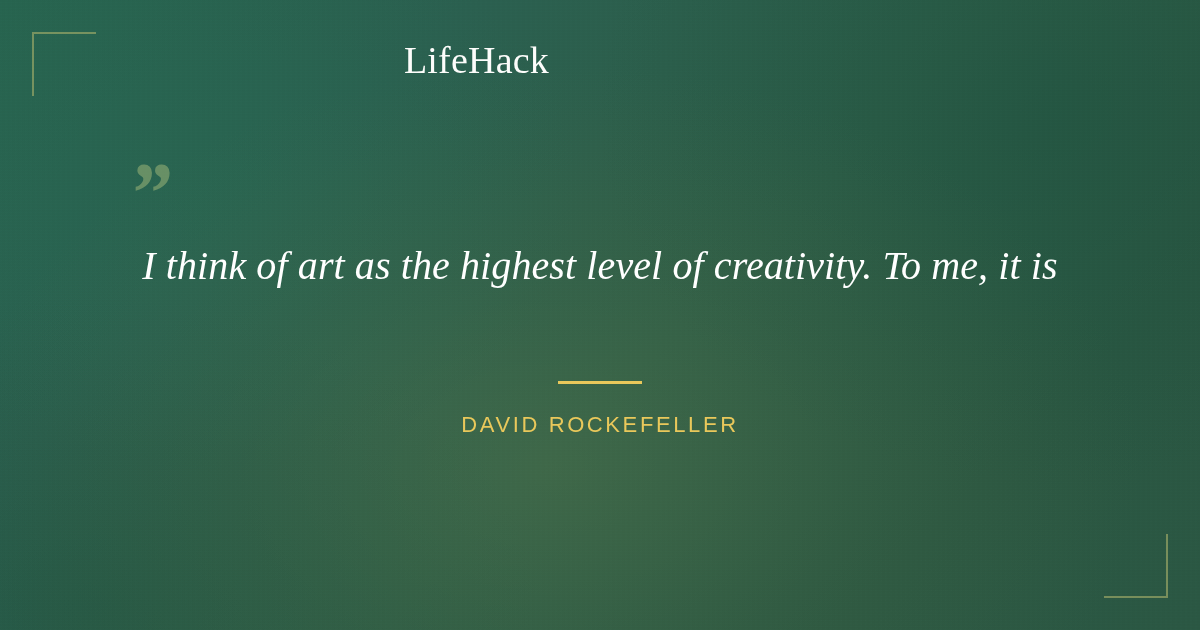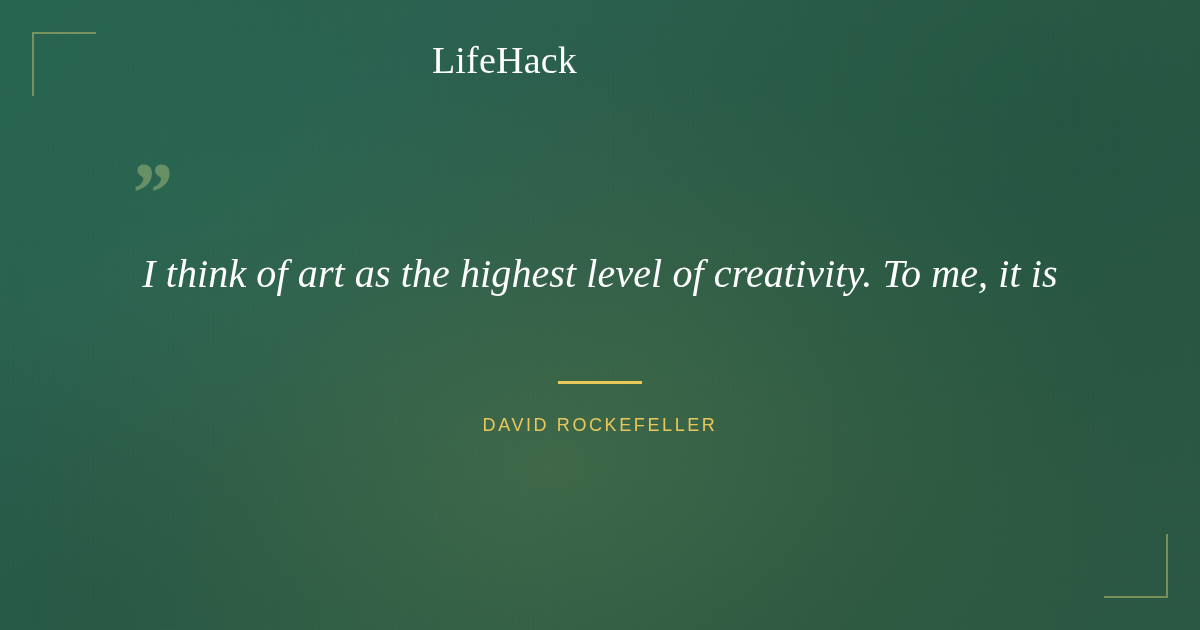--- a/index.html
+++ b/index.html
@@ -64,21 +64,20 @@
     top: 38px;
     left: 0;
     width: 953px;
     text-align: center;
     font-family: "Liberation Serif", "DejaVu Serif", serif;
     font-size: 38px;
     line-height: 44px;
     font-weight: 400;
     color: #fdfdfb;
     letter-spacing: 0.2px;
-    padding-left: 28px;
   }
 
   .quote-mark {
     position: absolute;
     top: 150px;
     left: 128px;
     font-family: "Liberation Serif", "DejaVu Serif", serif;
     font-style: italic;
     font-weight: 700;
     font-size: 86px;
@@ -95,40 +94,40 @@
     text-align: center;
   }
   .quote-text {
     font-family: "Liberation Serif", "DejaVu Serif", serif;
     font-style: italic;
     font-weight: 400;
     font-size: 40px;
     line-height: 56px;
     color: #ffffff;
     letter-spacing: 0.1px;
-    margin: 8px;
+    margin: 0;
   }
 
   .divider {
     position: absolute;
     top: 381px;
     left: 558px;
     width: 84px;
     height: 3px;
     background: #e9c85b;
   }
 
   .attribution {
     position: absolute;
     top: 412px;
     left: 0;
     width: 1200px;
     text-align: center;
     font-family: "Liberation Sans", sans-serif;
-    font-size: 18px;
+    font-size: 22px;
     line-height: 26px;
     font-weight: 500;
     letter-spacing: 2.6px;
     color: #e9c85b;
   }
 </style>
 </head>
 <body>
 
 <div class="card">

